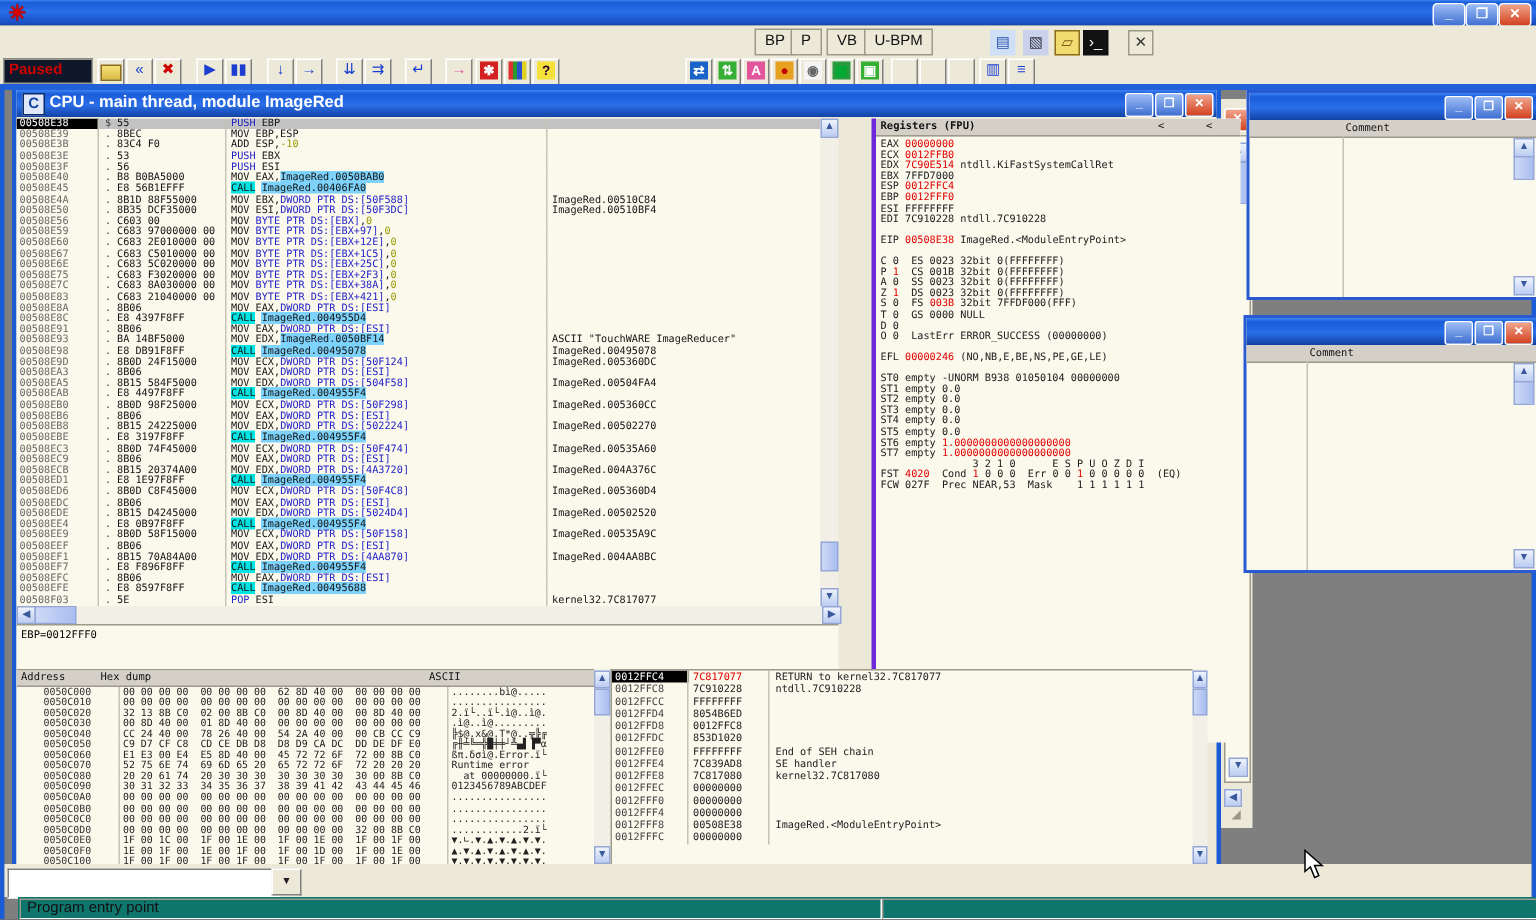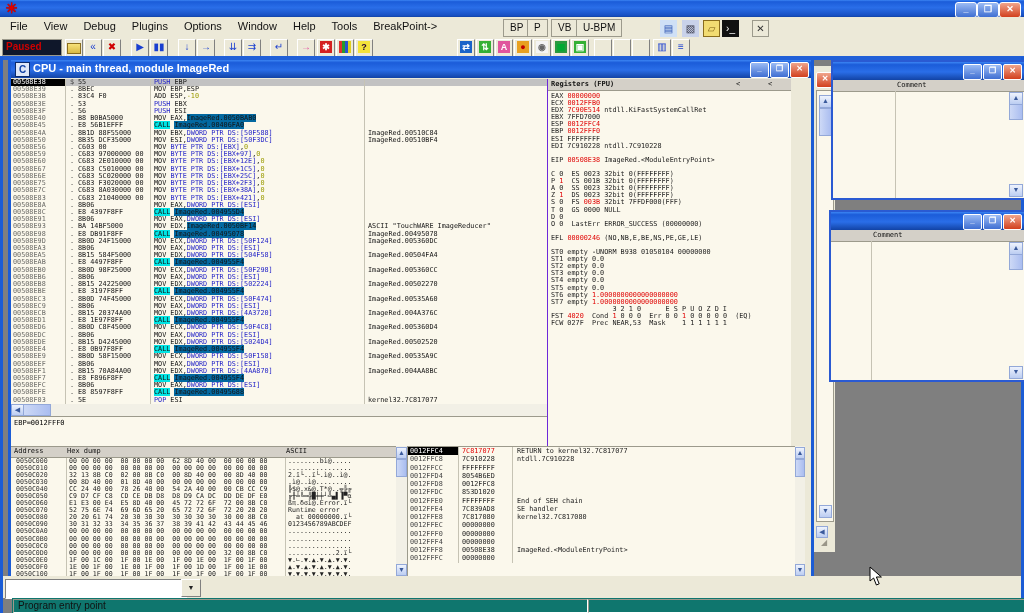--- a/index.html
+++ b/index.html
@@ -55,26 +55,26 @@
   .mono{font-family:"DejaVu Sans Mono",monospace;}
   .dis-row{display:flex;height:7.22px;line-height:7.2px;font-size:6.8px;white-space:pre;color:#141414;}
   .dis-addr{width:52px;color:#6a6a66;border-right:1px solid #c6c3b4;padding-left:2px;flex:0 0 auto;}
   .dis-pre{width:12px;text-align:center;flex:0 0 auto;color:#444;}
   .dis-bytes{width:72px;flex:0 0 auto;border-right:1px solid #c6c3b4;}
   .dis-instr{width:210px;flex:0 0 auto;border-right:1px solid #c6c3b4;padding-left:3px;}
   .dis-com{flex:1;padding-left:3px;}
   .dis-row.sel{background:#c2c2c2;}
   .dis-row.sel .dis-addr{background:#000;color:#fff;}
   .c-kw{color:#2323c8;} .c-mem{color:#2323c8;} .c-imm{color:#9a9a00;}
-  .c-tgt{background:#0369a1;} .c-call{background:#00e4e4;} .c-red{color:#e00000;}
+  .c-tgt{background:#7dd3fc;} .c-call{background:#00e4e4;} .c-red{color:#e00000;}
   
   .reg-line{height:7.1px;line-height:7.1px;font-size:6.8px;white-space:pre;color:#1a1a1a;}
   
   .dump-row{display:flex;height:7.06px;line-height:7px;font-size:6.6px;white-space:pre;color:#222;}
-  .du-addr{width:50px;flex:0 0 auto;color:#333;border-right:1px solid #c6c3b4;padding-left:5px;}
+  .du-addr{width:50px;flex:0 0 auto;color:#333;border-right:1px solid #c6c3b4;padding-left:18px;}
   .du-hex{width:216px;flex:0 0 auto;border-right:1px solid #c6c3b4;padding-left:2px;}
   .du-ascii{flex:1;padding-left:2px;}
   .stk-row{display:flex;height:8.26px;line-height:8.2px;font-size:6.8px;white-space:pre;color:#222;}
   .st-addr{width:48px;flex:0 0 auto;color:#444;border-right:1px solid #c6c3b4;padding-left:2px;}
   .st-val{width:50px;flex:0 0 auto;border-right:1px solid #c6c3b4;padding-left:3px;}
   .st-com{flex:1;padding-left:4px;}
   .stk-row.sel .st-addr{background:#000;color:#fff;}
   
   .cmdbar{position:absolute;left:3px;top:576px;width:1018px;height:22px;background:#ece9d8;}
   .combo{position:absolute;left:2px;top:3px;width:176px;height:16px;background:#fff;border:1px solid;border-color:#808080 #fff #fff #808080;font-size:10px;}
@@ -90,31 +90,20 @@
 <div id="screen">
 
   <div class="titlebar">
     <div class="app-icon">✳</div>
     <div class="winctl" style="left:955px">_</div>
     <div class="winctl" style="left:977px">❐</div>
     <div class="winctl close" style="left:999px">✕</div>
   </div>
 
   <div class="menubar">
-    <div class="menu-items" id="menu-items">
-        <div class="menu-item">File</div>
-        <div class="menu-item">View</div>
-        <div class="menu-item">Debug</div>
-        <div class="menu-item">Plugins</div>
-        <div class="menu-item">Options</div>
-        <div class="menu-item">Window</div>
-        <div class="menu-item">Help</div>
-        <div class="menu-item">Tools</div>
-        <div class="menu-item">BreakPoint-&gt;</div>
-      </div>
     <div id="mb-plugin-btns">
         <div class="mb-btn" style="left: 503px;">BP</div>
         <div class="mb-btn" style="left: 527px;">P</div>
         <div class="mb-btn" style="left: 551px;">VB</div>
         <div class="mb-btn" style="left: 576px;">U-BPM</div>
       </div>
     <div class="mb-ico" style="left:660px;background:#cfe0f6;color:#2a52b0">▤</div>
     <div class="mb-ico" style="left:682px;background:#c9d2ea;color:#334">▧</div>
     <div class="mb-ico" style="left:703px;background:#f2dc72;color:#7a5c10;border:1px solid #8a6d1d">▱</div>
     <div class="mb-ico" style="left:722px;background:#111;color:#fff">›_</div>
@@ -274,21 +263,21 @@
     <div class="sb-track" style="left:0;top:344px;width:548px;height:12px">
       <div class="sb-btn" style="left:0;top:0;width:11px;height:10px">◀</div>
       <div class="sb-thumb" style="left:12px;top:0;width:26px;height:10px"></div>
       <div class="sb-btn" style="left:537px;top:0;width:11px;height:10px">▶</div>
     </div>
 
     <div class="pane mono" style="left:0;top:356px;width:548px;height:29px;border-top:1px solid #9c9a8c">
       <div style="font-size:7px;line-height:9px;padding:2px 0 0 3px;white-space:pre">EBP=0012FFF0</div>
     </div>
 
-    <div class="pane" style="left:536px;top:19px;width:243px;height:416px;border-left:1px solid #6d28d9">
+    <div class="pane" style="left:570px;top:19px;width:243px;height:416px;border-left:3px solid #6d28d9">
       <div class="grayhdr mono" style="height:11px;font-size:7px;line-height:10px;padding-left:3px;font-weight:bold">
         <span>Registers (FPU)</span>
         <span style="position:absolute;left:188px;font-weight:normal">&lt;</span>
         <span style="position:absolute;left:220px;font-weight:normal">&lt;</span>
       </div>
       <div id="reg-lines" class="mono" style="padding:2px 0 0 3px">
           <div class="reg-line">EAX <span class="c-red">00000000</span></div>
           <div class="reg-line">ECX <span class="c-red">0012FFB0</span></div>
           <div class="reg-line">EDX <span class="c-red">7C90E514</span> ntdll.KiFastSystemCallRet</div>
           <div class="reg-line">EBX 7FFD7000</div>

